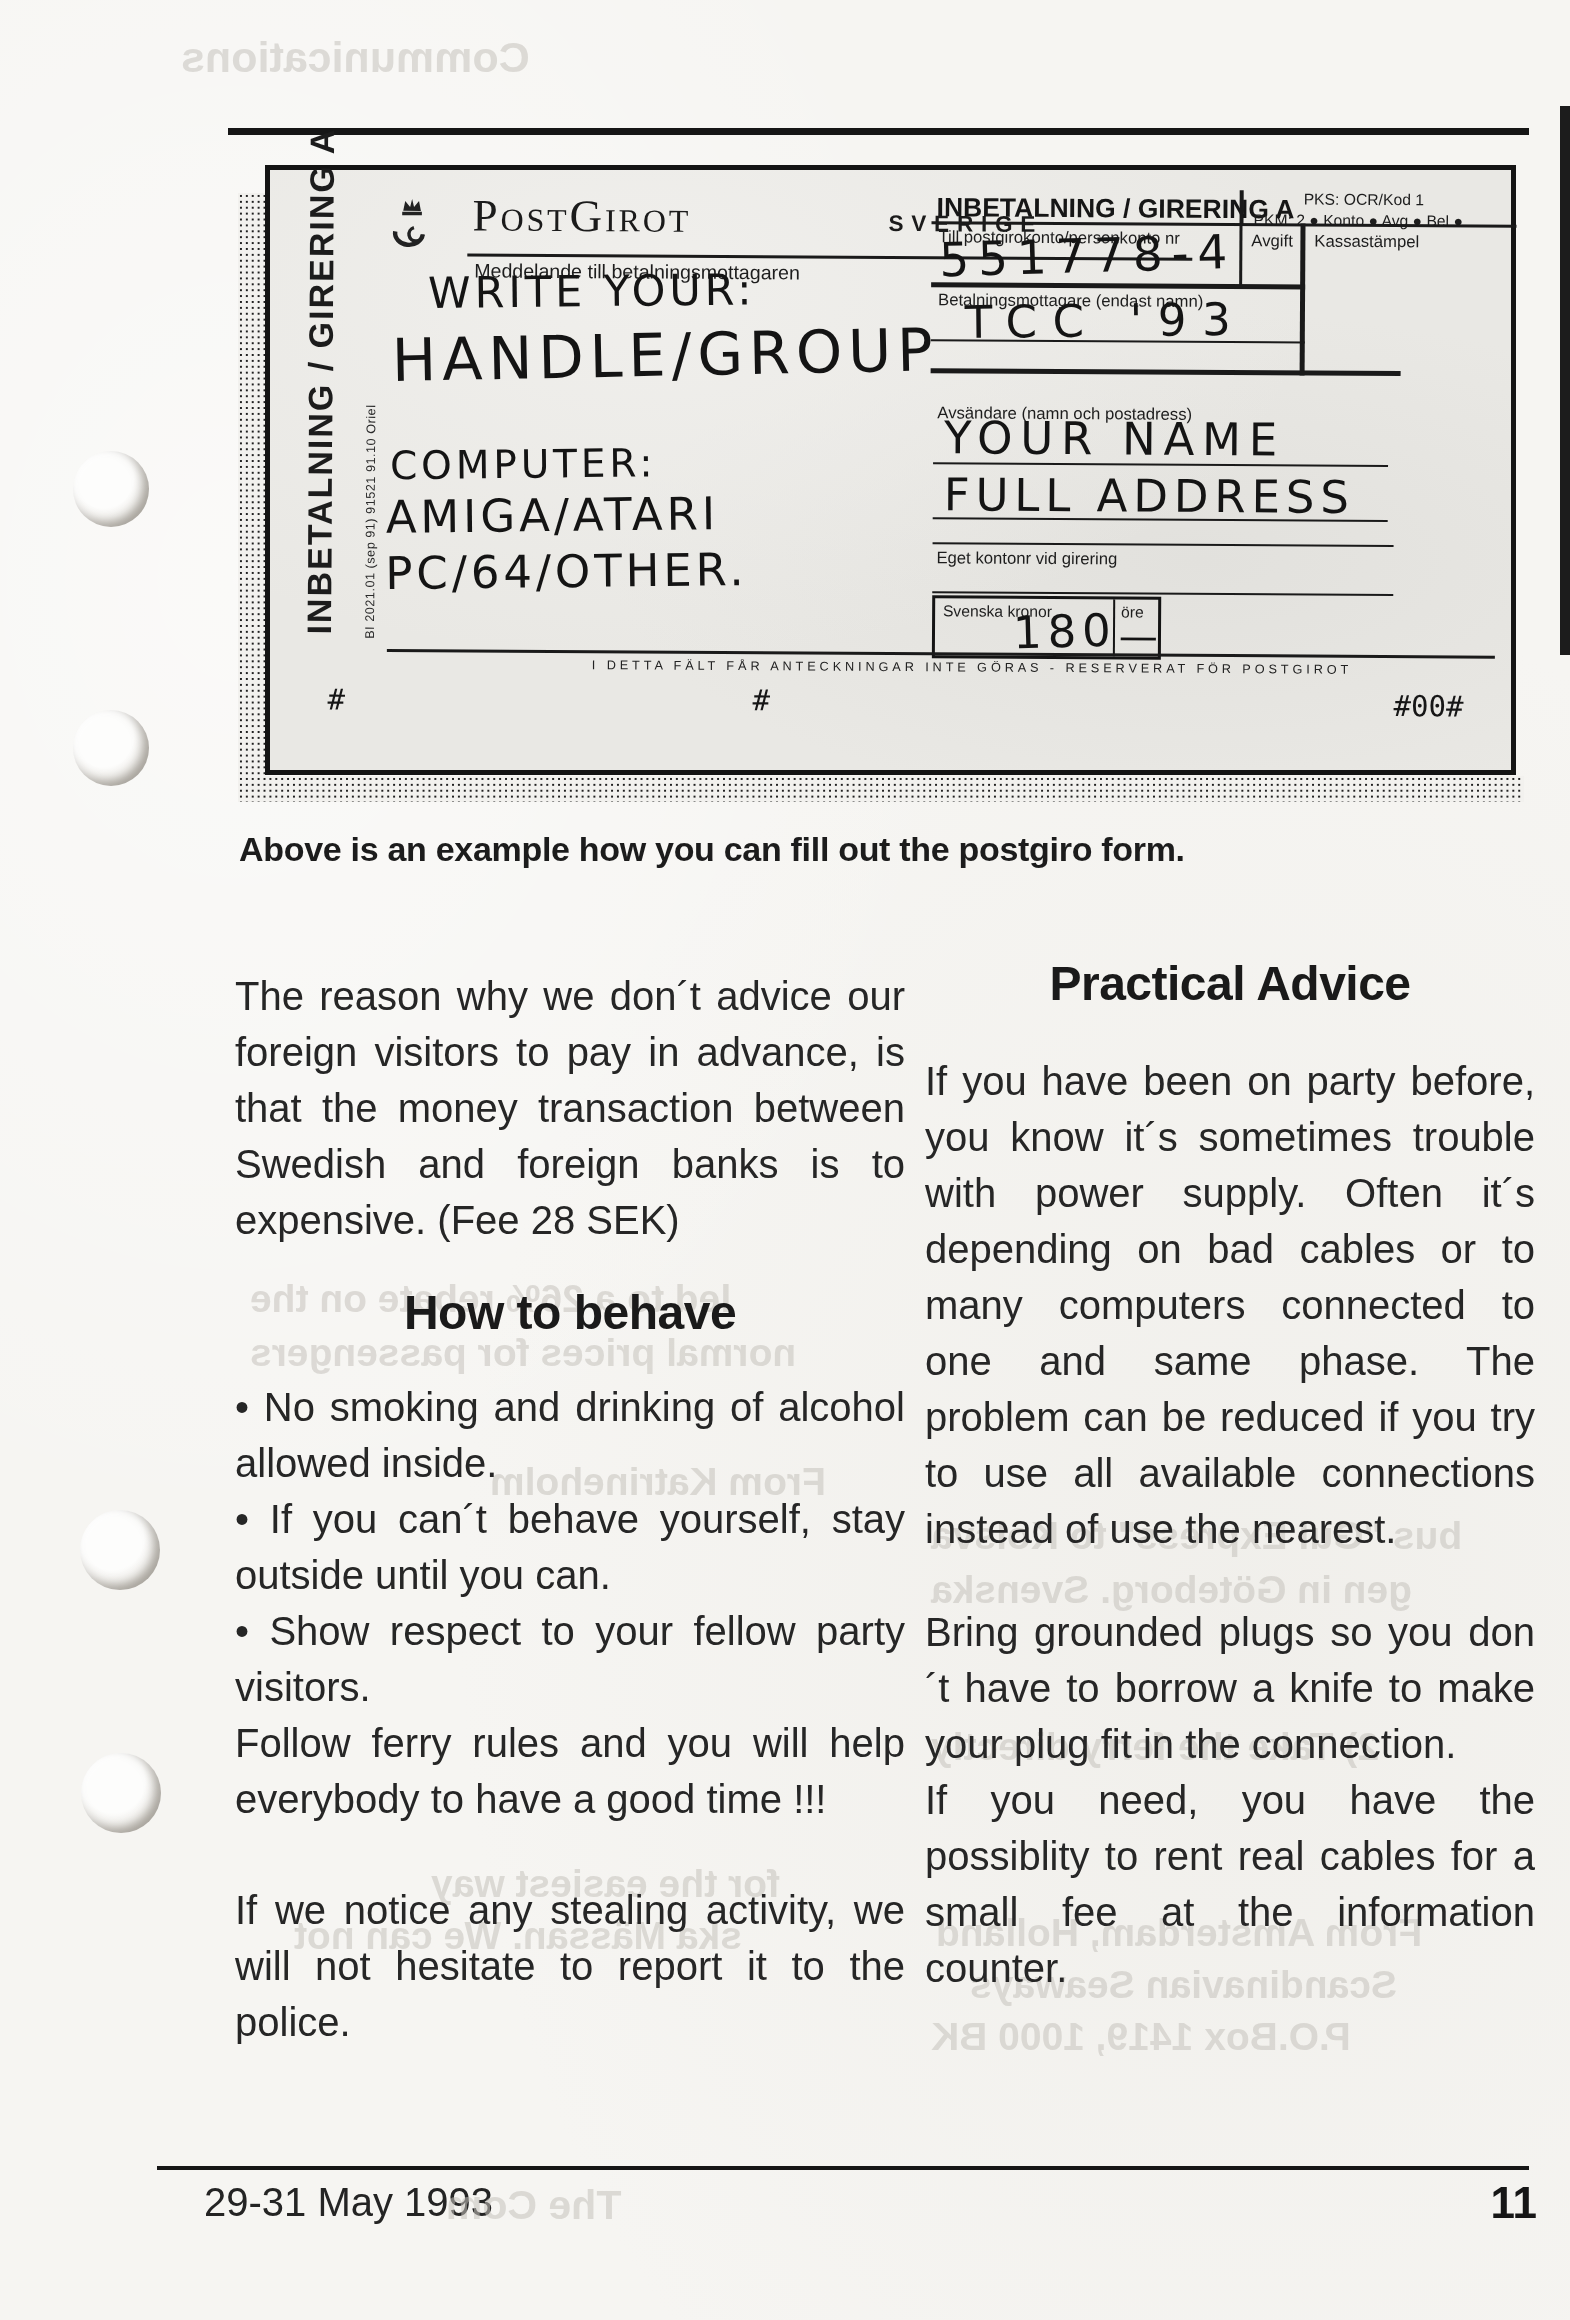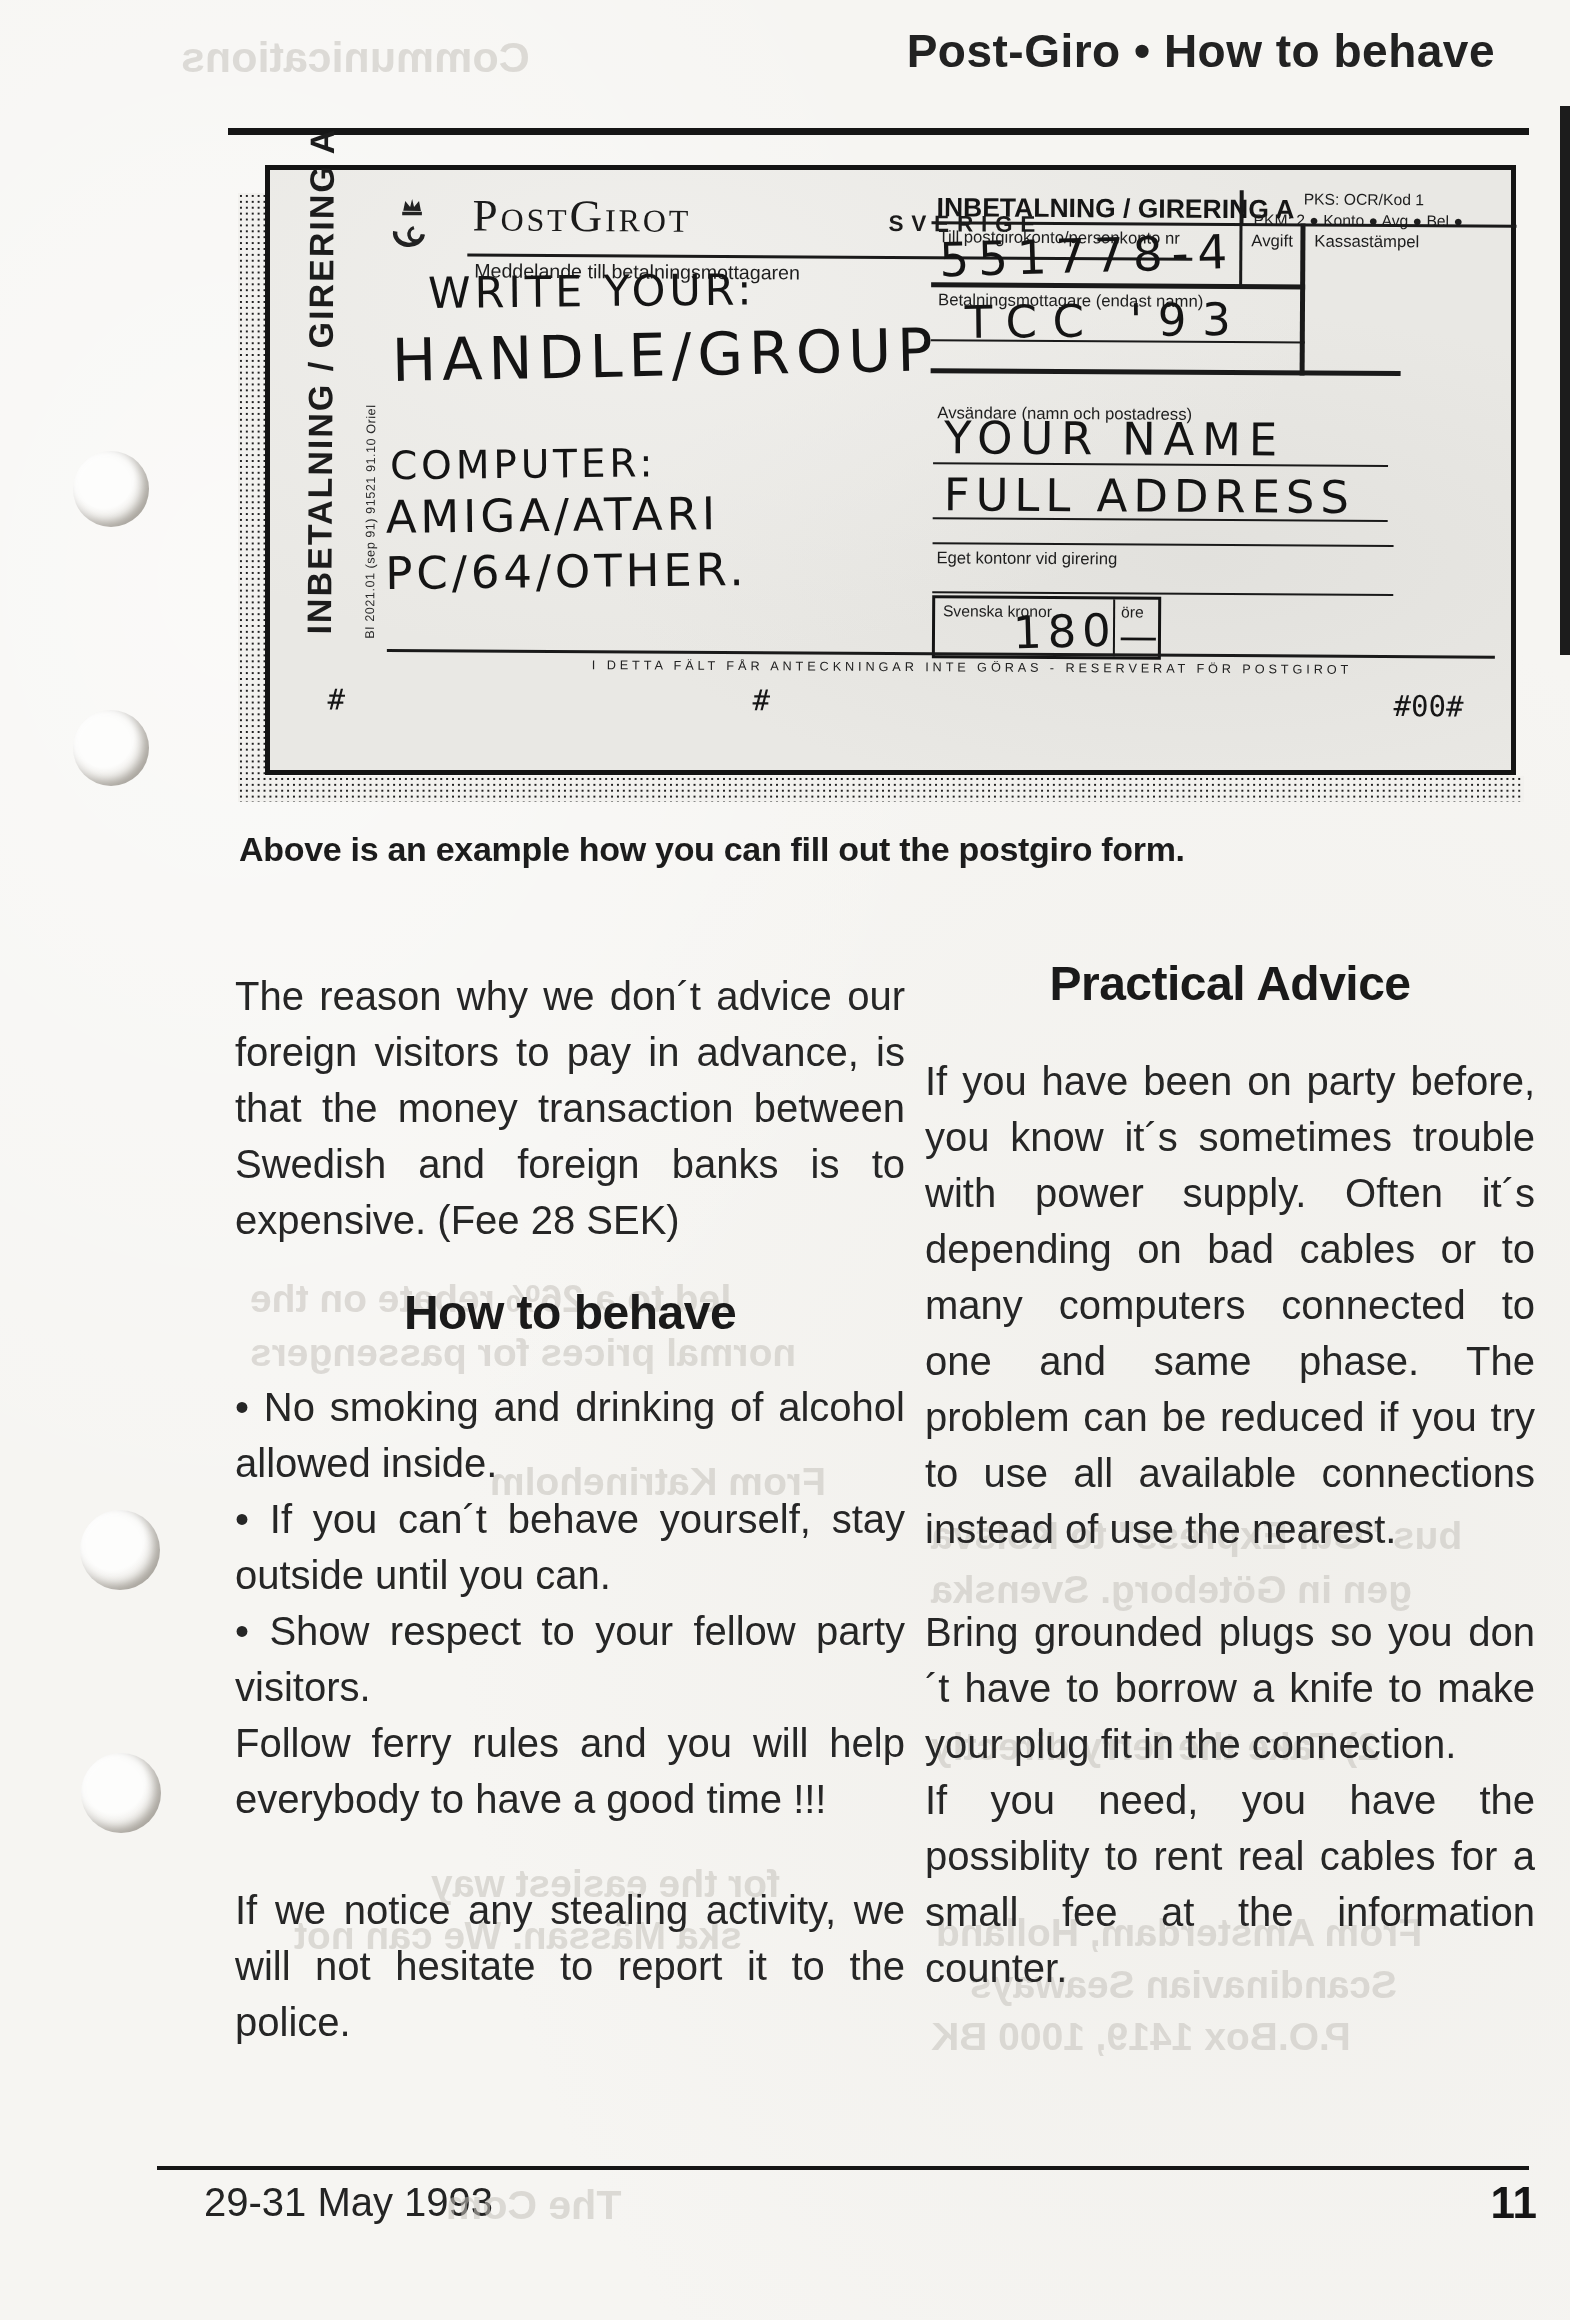--- a/index.html
+++ b/index.html
@@ -80,21 +80,20 @@
 
 <div class="page">
 
   <div class="hole" style="left:73px;top:451px;width:76px;height:76px;"></div>
   <div class="hole" style="left:73px;top:710px;width:76px;height:76px;"></div>
   <div class="hole" style="left:80px;top:1510px;width:80px;height:80px;"></div>
   <div class="hole" style="left:81px;top:1753px;width:80px;height:80px;"></div>
 
   <div class="scan-edge" style="left:1560px;top:106px;width:9.8px;height:549px;"></div>
 
-  <div class="header-title">Post-Giro • How to behave</div>
 
   <div class="rule" style="left:228px;top:128px;width:1301px;height:6.9px;"></div>
 
   <div class="dotband" style="left:238px;top:193px;width:26.5px;height:609px;"></div>
   <div class="dotband" style="left:238px;top:776px;width:1286px;height:25.5px;"></div>
 
   <div class="form-frame">
     <div class="form-sheet">
 
       <div class="vertical side-label" style="left:31px;top:468px;width:451px;">INBETALNING / GIRERING A</div>

